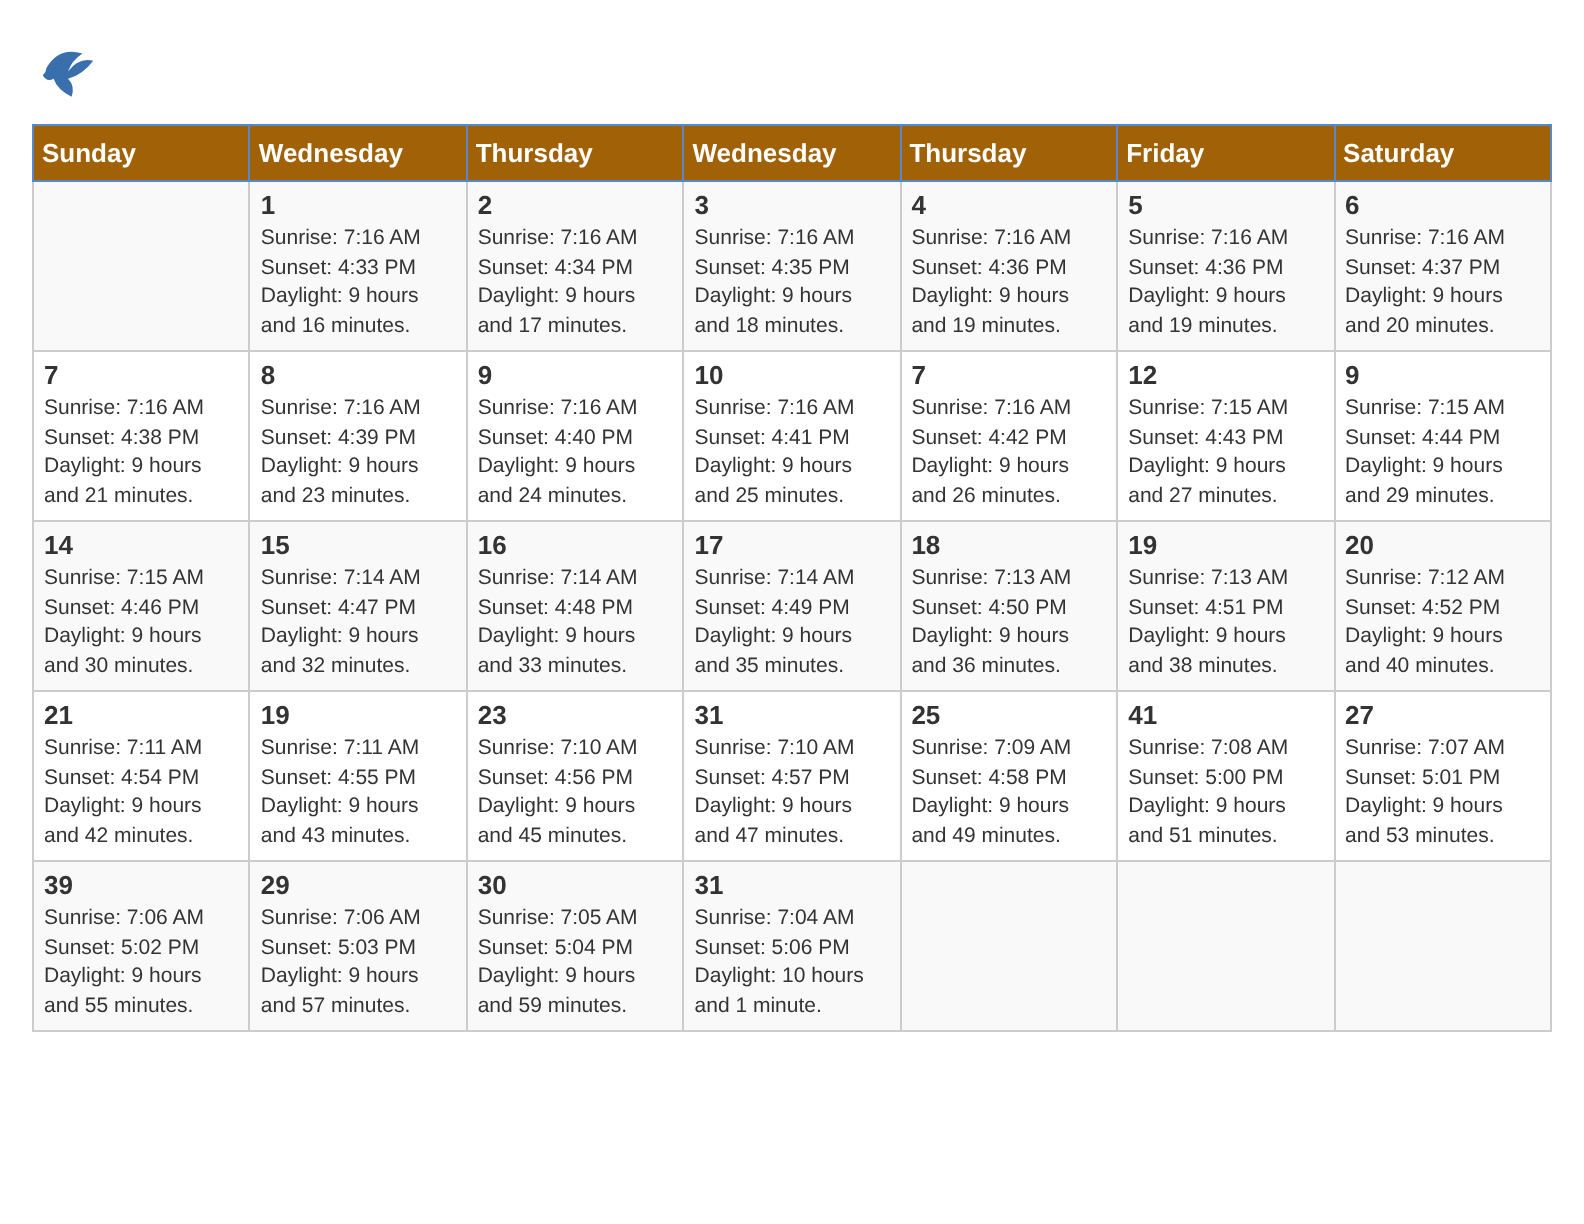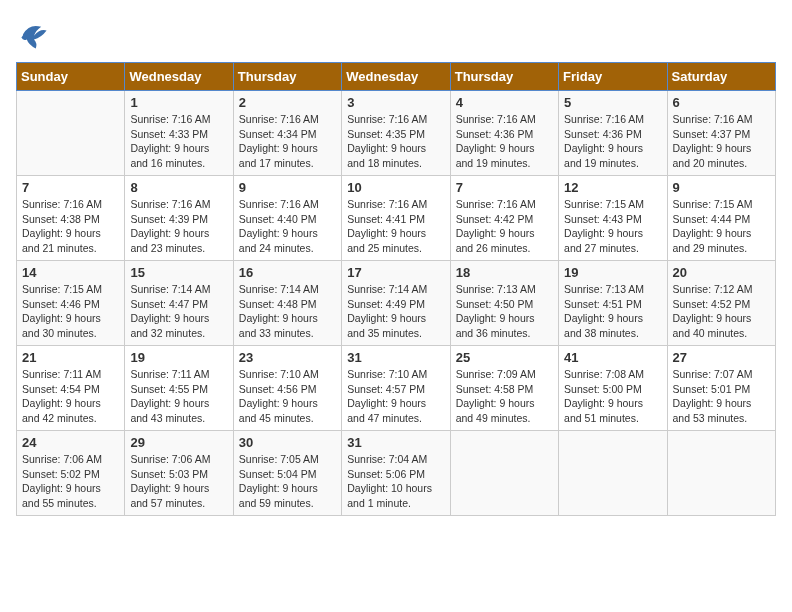--- a/index.html
+++ b/index.html
@@ -286,21 +286,21 @@
         </td>
         <td>
           <span class="day-num">27</span>
         <div class="day-info">
           Sunrise: 7:07 AM<br>Sunset: 5:01 PM<br>Daylight: 9 hours and 53 minutes.
         </div>
         </td>
       </tr>
       <tr>
         <td>
-          <span class="day-num">24</span>
+          <span class="day-num">39</span>
         <div class="day-info">
           Sunrise: 7:06 AM<br>Sunset: 5:02 PM<br>Daylight: 9 hours and 55 minutes.
         </div>
         </td>
         <td>
           <span class="day-num">29</span>
         <div class="day-info">
           Sunrise: 7:06 AM<br>Sunset: 5:03 PM<br>Daylight: 9 hours and 57 minutes.
         </div>
         </td>

